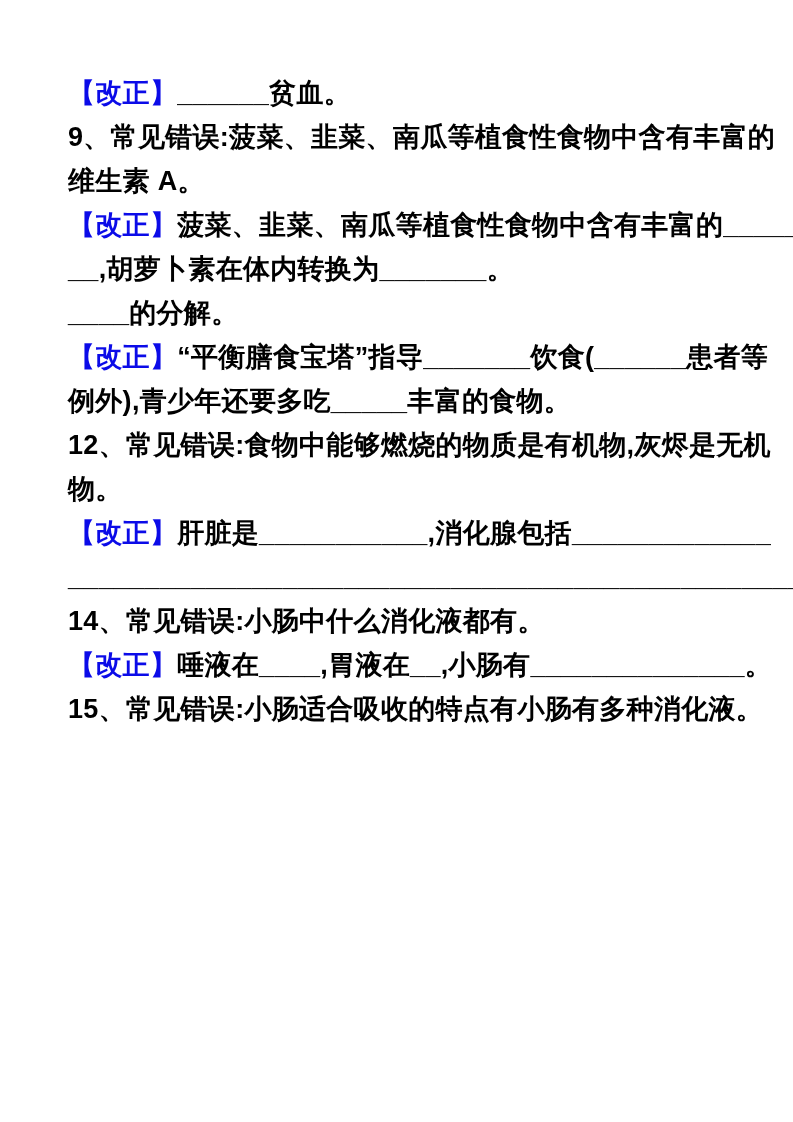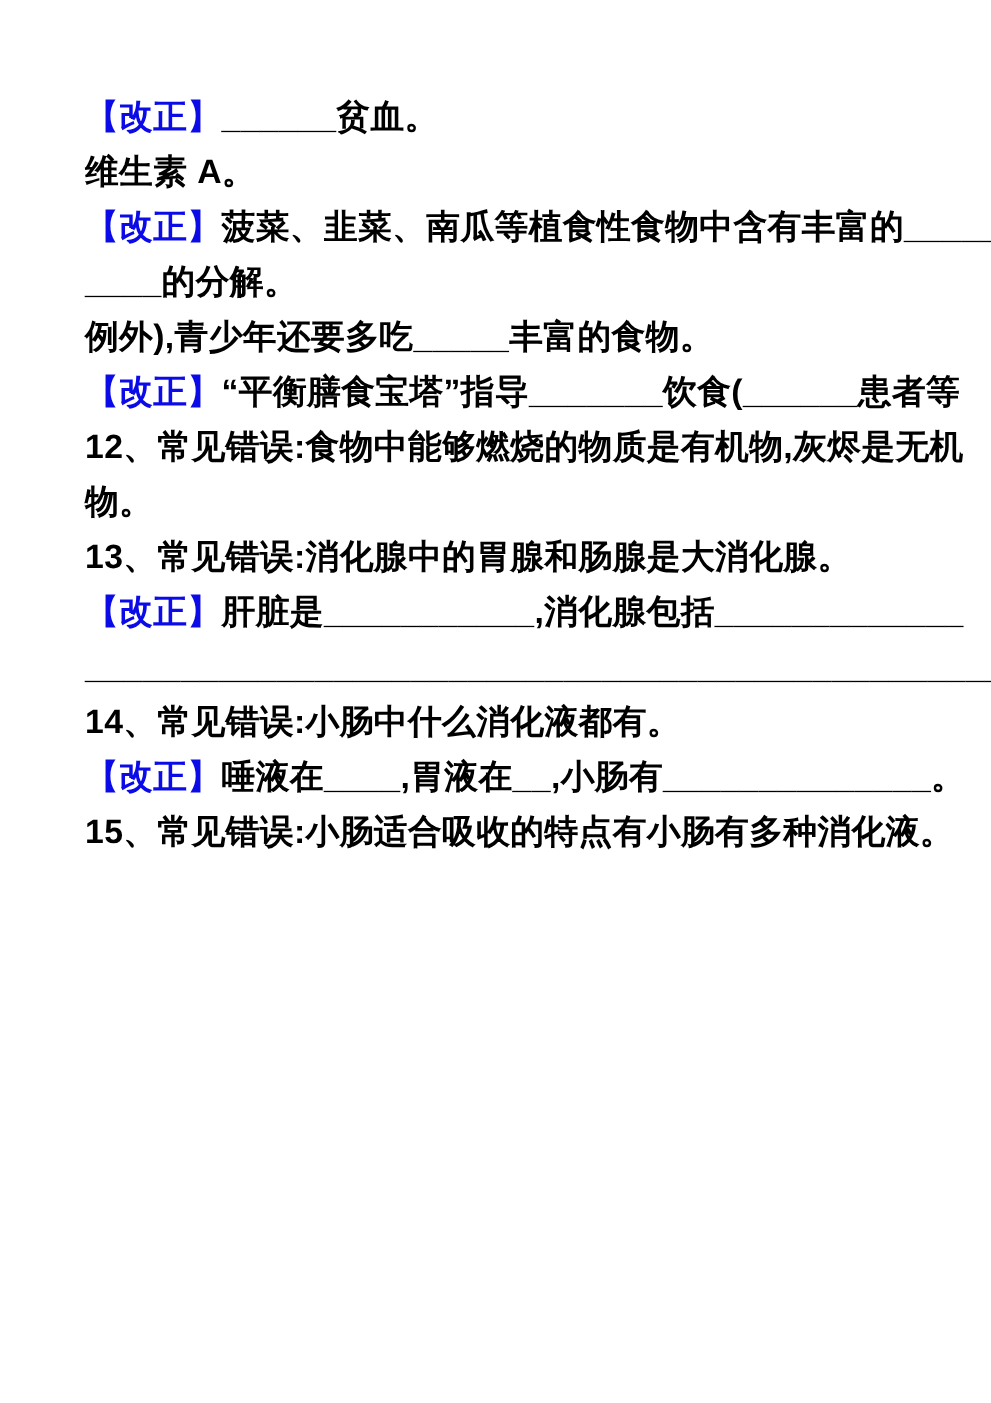--- a/index.html
+++ b/index.html
@@ -36,27 +36,28 @@
   .seg-body {
     color: #000000;
   }
 </style>
 </head>
 <body>
 
 <div class="page">
   <div class="content">
       <div class="line"><span class="seg-label">【改正】</span><span class="seg-body">______贫血。</span></div>
+      <div class="line"><span class="seg-body">9、常见错误:菠菜、韭菜、南瓜等植食性食物中含有丰富的</span></div>
       <div class="line"><span class="seg-body">维生素 A。</span></div>
       <div class="line"><span class="seg-label">【改正】</span><span class="seg-body">菠菜、韭菜、南瓜等植食性食物中含有丰富的______</span></div>
+      <div class="line"><span class="seg-body">__,胡萝卜素在体内转换为_______。</span></div>
       <div class="line"><span class="seg-body">____的分解。</span></div>
+      <div class="line"><span class="seg-label">【改正】</span><span class="seg-body">“平衡膳食宝塔”指导_______饮食(______患者等</span></div>
       <div class="line"><span class="seg-body">例外),青少年还要多吃_____丰富的食物。</span></div>
-      <div class="line"><span class="seg-label">【改正】</span><span class="seg-body">“平衡膳食宝塔”指导_______饮食(______患者等</span></div>
       <div class="line"><span class="seg-body">12、常见错误:食物中能够燃烧的物质是有机物,灰烬是无机</span></div>
       <div class="line"><span class="seg-body">物。</span></div>
-      <div class="line"><span class="seg-body">13、常见错误:消化腺中的胃腺和肠腺是大消化腺。</span></div>
       <div class="line"><span class="seg-label">【改正】</span><span class="seg-body">肝脏是___________,消化腺包括_____________</span></div>
       <div class="line"><span class="seg-body">________________________________________________</span></div>
       <div class="line"><span class="seg-body">14、常见错误:小肠中什么消化液都有。</span></div>
       <div class="line"><span class="seg-label">【改正】</span><span class="seg-body">唾液在____,胃液在__,小肠有______________。</span></div>
       <div class="line"><span class="seg-body">15、常见错误:小肠适合吸收的特点有小肠有多种消化液。</span></div>
     </div>
 </div>
 
 </body></html>

